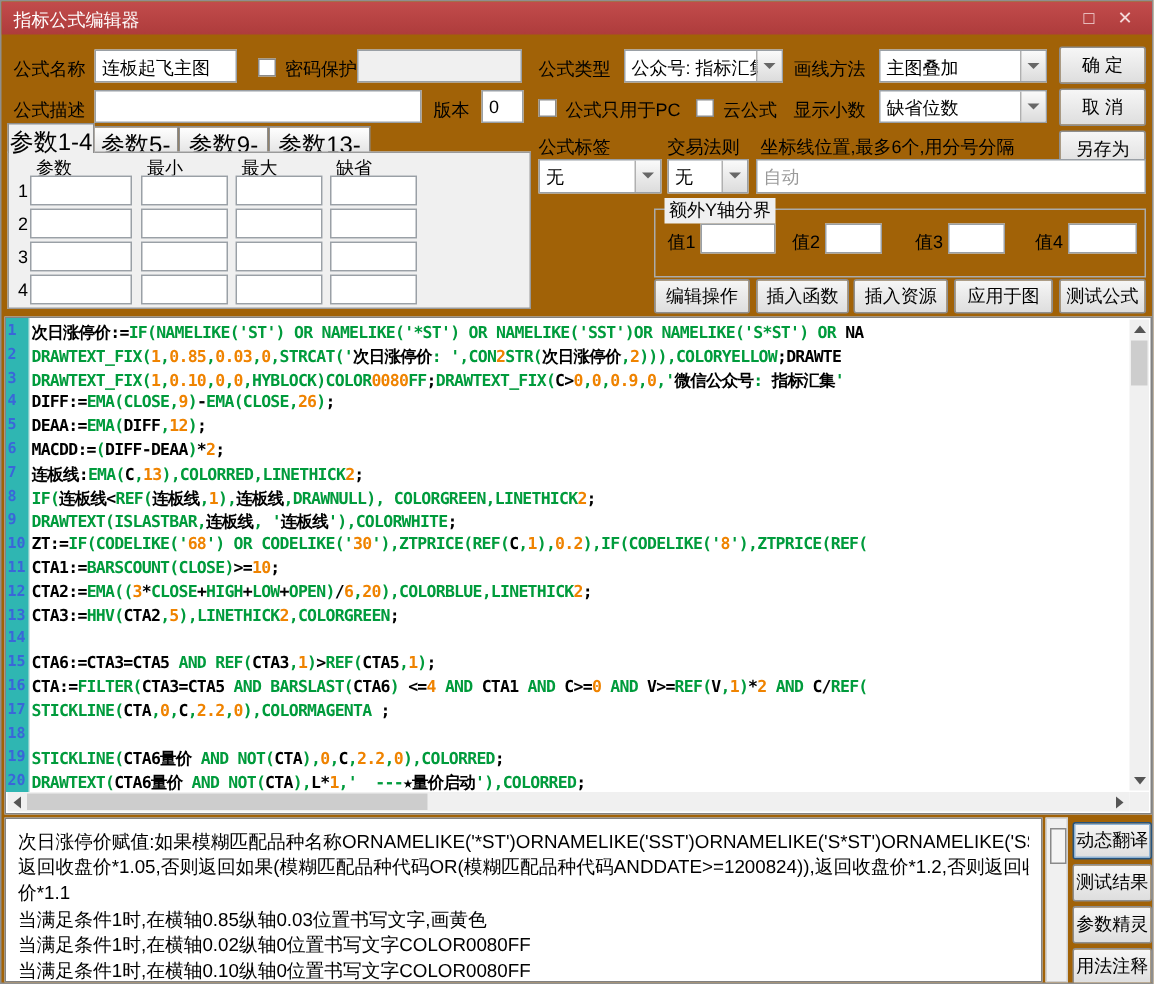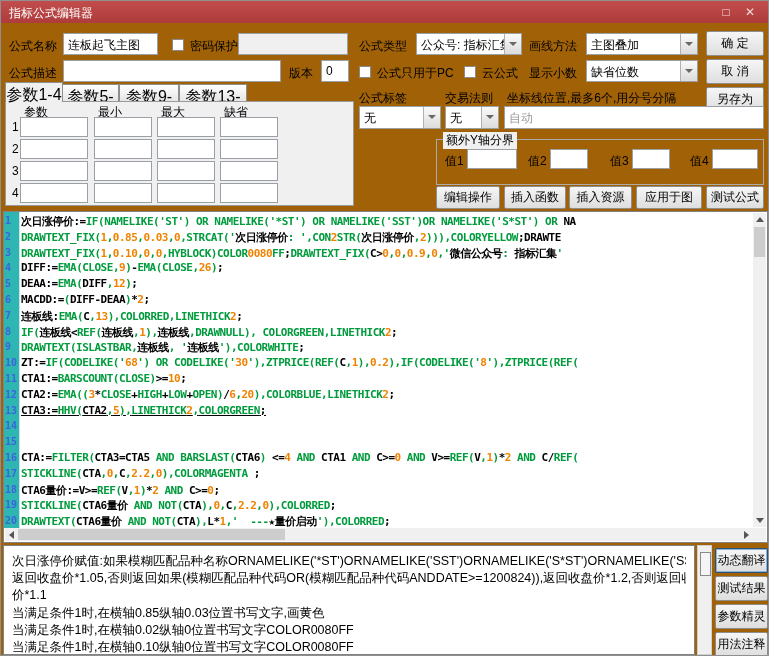--- a/index.html
+++ b/index.html
@@ -226,24 +226,24 @@
         <div class="cl" style="top: 33.6px;"><span class="kw">DRAWTEXT_FIX</span><span class="kw">(</span><span class="num">1</span><span class="kw">,</span><span class="num">0.10</span><span class="kw">,</span><span class="num">0</span><span class="kw">,</span><span class="num">0</span><span class="kw">,</span><span class="kw">HYBLOCK</span><span class="kw">)</span><span class="kw">COLOR</span><span class="num">0080</span><span class="kw">FF</span>;<span class="kw">DRAWTEXT_FIX</span><span class="kw">(</span>C&gt;<span class="num">0</span><span class="kw">,</span><span class="num">0</span><span class="kw">,</span><span class="num">0.9</span><span class="kw">,</span><span class="num">0</span><span class="kw">,</span><span class="kw">'</span>微信公众号<span class="kw">: </span>指标汇集<span class="kw">'</span></div>
         <div class="cl" style="top: 49.4px;">DIFF:=<span class="kw">EMA</span><span class="kw">(</span><span class="kw">CLOSE</span><span class="kw">,</span><span class="num">9</span><span class="kw">)</span>-<span class="kw">EMA</span><span class="kw">(</span><span class="kw">CLOSE</span><span class="kw">,</span><span class="num">26</span><span class="kw">)</span>;</div>
         <div class="cl" style="top: 65.2px;">DEAA:=<span class="kw">EMA</span><span class="kw">(</span>DIFF<span class="kw">,</span><span class="num">12</span><span class="kw">)</span>;</div>
         <div class="cl" style="top: 81px;">MACDD:=<span class="kw">(</span>DIFF-DEAA<span class="kw">)</span>*<span class="num">2</span>;</div>
         <div class="cl" style="top: 96.8px;">连板线:<span class="kw">EMA</span><span class="kw">(</span>C<span class="kw">,</span><span class="num">13</span><span class="kw">)</span><span class="kw">,</span><span class="kw">COLORRED</span><span class="kw">,</span><span class="kw">LINETHICK</span><span class="num">2</span>;</div>
         <div class="cl" style="top: 112.6px;"><span class="kw">IF</span><span class="kw">(</span>连板线&lt;<span class="kw">REF</span><span class="kw">(</span>连板线<span class="kw">,</span><span class="num">1</span><span class="kw">)</span><span class="kw">,</span>连板线<span class="kw">,</span><span class="kw">DRAWNULL</span><span class="kw">)</span><span class="kw">,</span> <span class="kw">COLORGREEN</span><span class="kw">,</span><span class="kw">LINETHICK</span><span class="num">2</span>;</div>
         <div class="cl" style="top: 128.4px;"><span class="kw">DRAWTEXT</span><span class="kw">(</span><span class="kw">ISLASTBAR</span><span class="kw">,</span>连板线<span class="kw">,</span> <span class="kw">'</span>连板线<span class="kw">'</span><span class="kw">)</span><span class="kw">,</span><span class="kw">COLORWHITE</span>;</div>
         <div class="cl" style="top: 144.2px;">ZT:=<span class="kw">IF</span><span class="kw">(</span><span class="kw">CODELIKE</span><span class="kw">(</span><span class="kw">'</span><span class="num">68</span><span class="kw">'</span><span class="kw">)</span> <span class="kw">OR</span> <span class="kw">CODELIKE</span><span class="kw">(</span><span class="kw">'</span><span class="num">30</span><span class="kw">'</span><span class="kw">)</span><span class="kw">,</span><span class="kw">ZTPRICE</span><span class="kw">(</span><span class="kw">REF</span><span class="kw">(</span>C<span class="kw">,</span><span class="num">1</span><span class="kw">)</span><span class="kw">,</span><span class="num">0.2</span><span class="kw">)</span><span class="kw">,</span><span class="kw">IF</span><span class="kw">(</span><span class="kw">CODELIKE</span><span class="kw">(</span><span class="kw">'</span><span class="num">8</span><span class="kw">'</span><span class="kw">)</span><span class="kw">,</span><span class="kw">ZTPRICE</span><span class="kw">(</span><span class="kw">REF</span><span class="kw">(</span></div>
         <div class="cl" style="top: 160px;">CTA1:=<span class="kw">BARSCOUNT</span><span class="kw">(</span><span class="kw">CLOSE</span><span class="kw">)</span>&gt;=<span class="num">10</span>;</div>
         <div class="cl" style="top: 175.8px;">CTA2:=<span class="kw">EMA</span><span class="kw">(</span><span class="kw">(</span><span class="num">3</span>*<span class="kw">CLOSE</span>+<span class="kw">HIGH</span>+<span class="kw">LOW</span>+<span class="kw">OPEN</span><span class="kw">)</span>/<span class="num">6</span><span class="kw">,</span><span class="num">20</span><span class="kw">)</span><span class="kw">,</span><span class="kw">COLORBLUE</span><span class="kw">,</span><span class="kw">LINETHICK</span><span class="num">2</span>;</div>
-        <div class="cl" style="top: 191.6px; text-decoration: underline;">CTA3:=<span class="kw">HHV</span><span class="kw">(</span>CTA2<span class="kw">,</span><span class="num">5</span><span class="kw">)</span><span class="kw">,</span><span class="kw">LINETHICK</span><span class="num">2</span><span class="kw">,</span><span class="kw">COLORGREEN</span>;</div>
+        <div class="cl" style="top: 191.6px;">CTA3:=<span class="kw">HHV</span><span class="kw">(</span>CTA2<span class="kw">,</span><span class="num">5</span><span class="kw">)</span><span class="kw">,</span><span class="kw">LINETHICK</span><span class="num">2</span><span class="kw">,</span><span class="kw">COLORGREEN</span>;</div>
+        <div class="cl" style="top: 223.2px;">CTA6:=CTA3=CTA5 <span class="kw">AND</span> <span class="kw">REF</span><span class="kw">(</span>CTA3<span class="kw">,</span><span class="num">1</span><span class="kw">)</span>&gt;<span class="kw">REF</span><span class="kw">(</span>CTA5<span class="kw">,</span><span class="num">1</span><span class="kw">)</span>;</div>
         <div class="cl" style="top: 239px;">CTA:=<span class="kw">FILTER</span><span class="kw">(</span>CTA3=CTA5 <span class="kw">AND</span> <span class="kw">BARSLAST</span><span class="kw">(</span>CTA6<span class="kw">)</span> &lt;=<span class="num">4</span> <span class="kw">AND</span> CTA1 <span class="kw">AND</span> C&gt;=<span class="num">0</span> <span class="kw">AND</span> V&gt;=<span class="kw">REF</span><span class="kw">(</span>V<span class="kw">,</span><span class="num">1</span><span class="kw">)</span>*<span class="num">2</span> <span class="kw">AND</span> C/<span class="kw">REF</span><span class="kw">(</span></div>
         <div class="cl" style="top: 254.8px;"><span class="kw">STICKLINE</span><span class="kw">(</span>CTA<span class="kw">,</span><span class="num">0</span><span class="kw">,</span>C<span class="kw">,</span><span class="num">2.2</span><span class="kw">,</span><span class="num">0</span><span class="kw">)</span><span class="kw">,</span><span class="kw">COLORMAGENTA</span> ;</div>
-        <div class="cl" style="top: 270.6px;">CTA6量价:=V&gt;=<span class="kw">REF</span><span class="kw">(</span>V<span class="kw">,</span><span class="num">1</span><span class="kw">)</span>*<span class="num">2</span> <span class="kw">AND</span> C&gt;=<span class="num">0</span>;</div>
         <div class="cl" style="top: 286.4px;"><span class="kw">STICKLINE</span><span class="kw">(</span>CTA6量价 <span class="kw">AND</span> <span class="kw">NOT</span><span class="kw">(</span>CTA<span class="kw">)</span><span class="kw">,</span><span class="num">0</span><span class="kw">,</span>C<span class="kw">,</span><span class="num">2.2</span><span class="kw">,</span><span class="num">0</span><span class="kw">)</span><span class="kw">,</span><span class="kw">COLORRED</span>;</div>
         <div class="cl" style="top: 302.2px;"><span class="kw">DRAWTEXT</span><span class="kw">(</span>CTA6量价 <span class="kw">AND</span> <span class="kw">NOT</span><span class="kw">(</span>CTA<span class="kw">)</span><span class="kw">,</span>L*<span class="num">1</span><span class="kw">,</span><span class="kw">'</span><span class="kw">  ---</span>★量价启动<span class="kw">'</span><span class="kw">)</span><span class="kw">,</span><span class="kw">COLORRED</span>;</div>
       </div>
     <div class="vscroll">
       <i class="arr up"></i>
       <span class="sb-thumb-v"></span>
       <i class="arr down"></i>
     </div>
     <div class="hscroll">
       <i class="arr left"></i>

